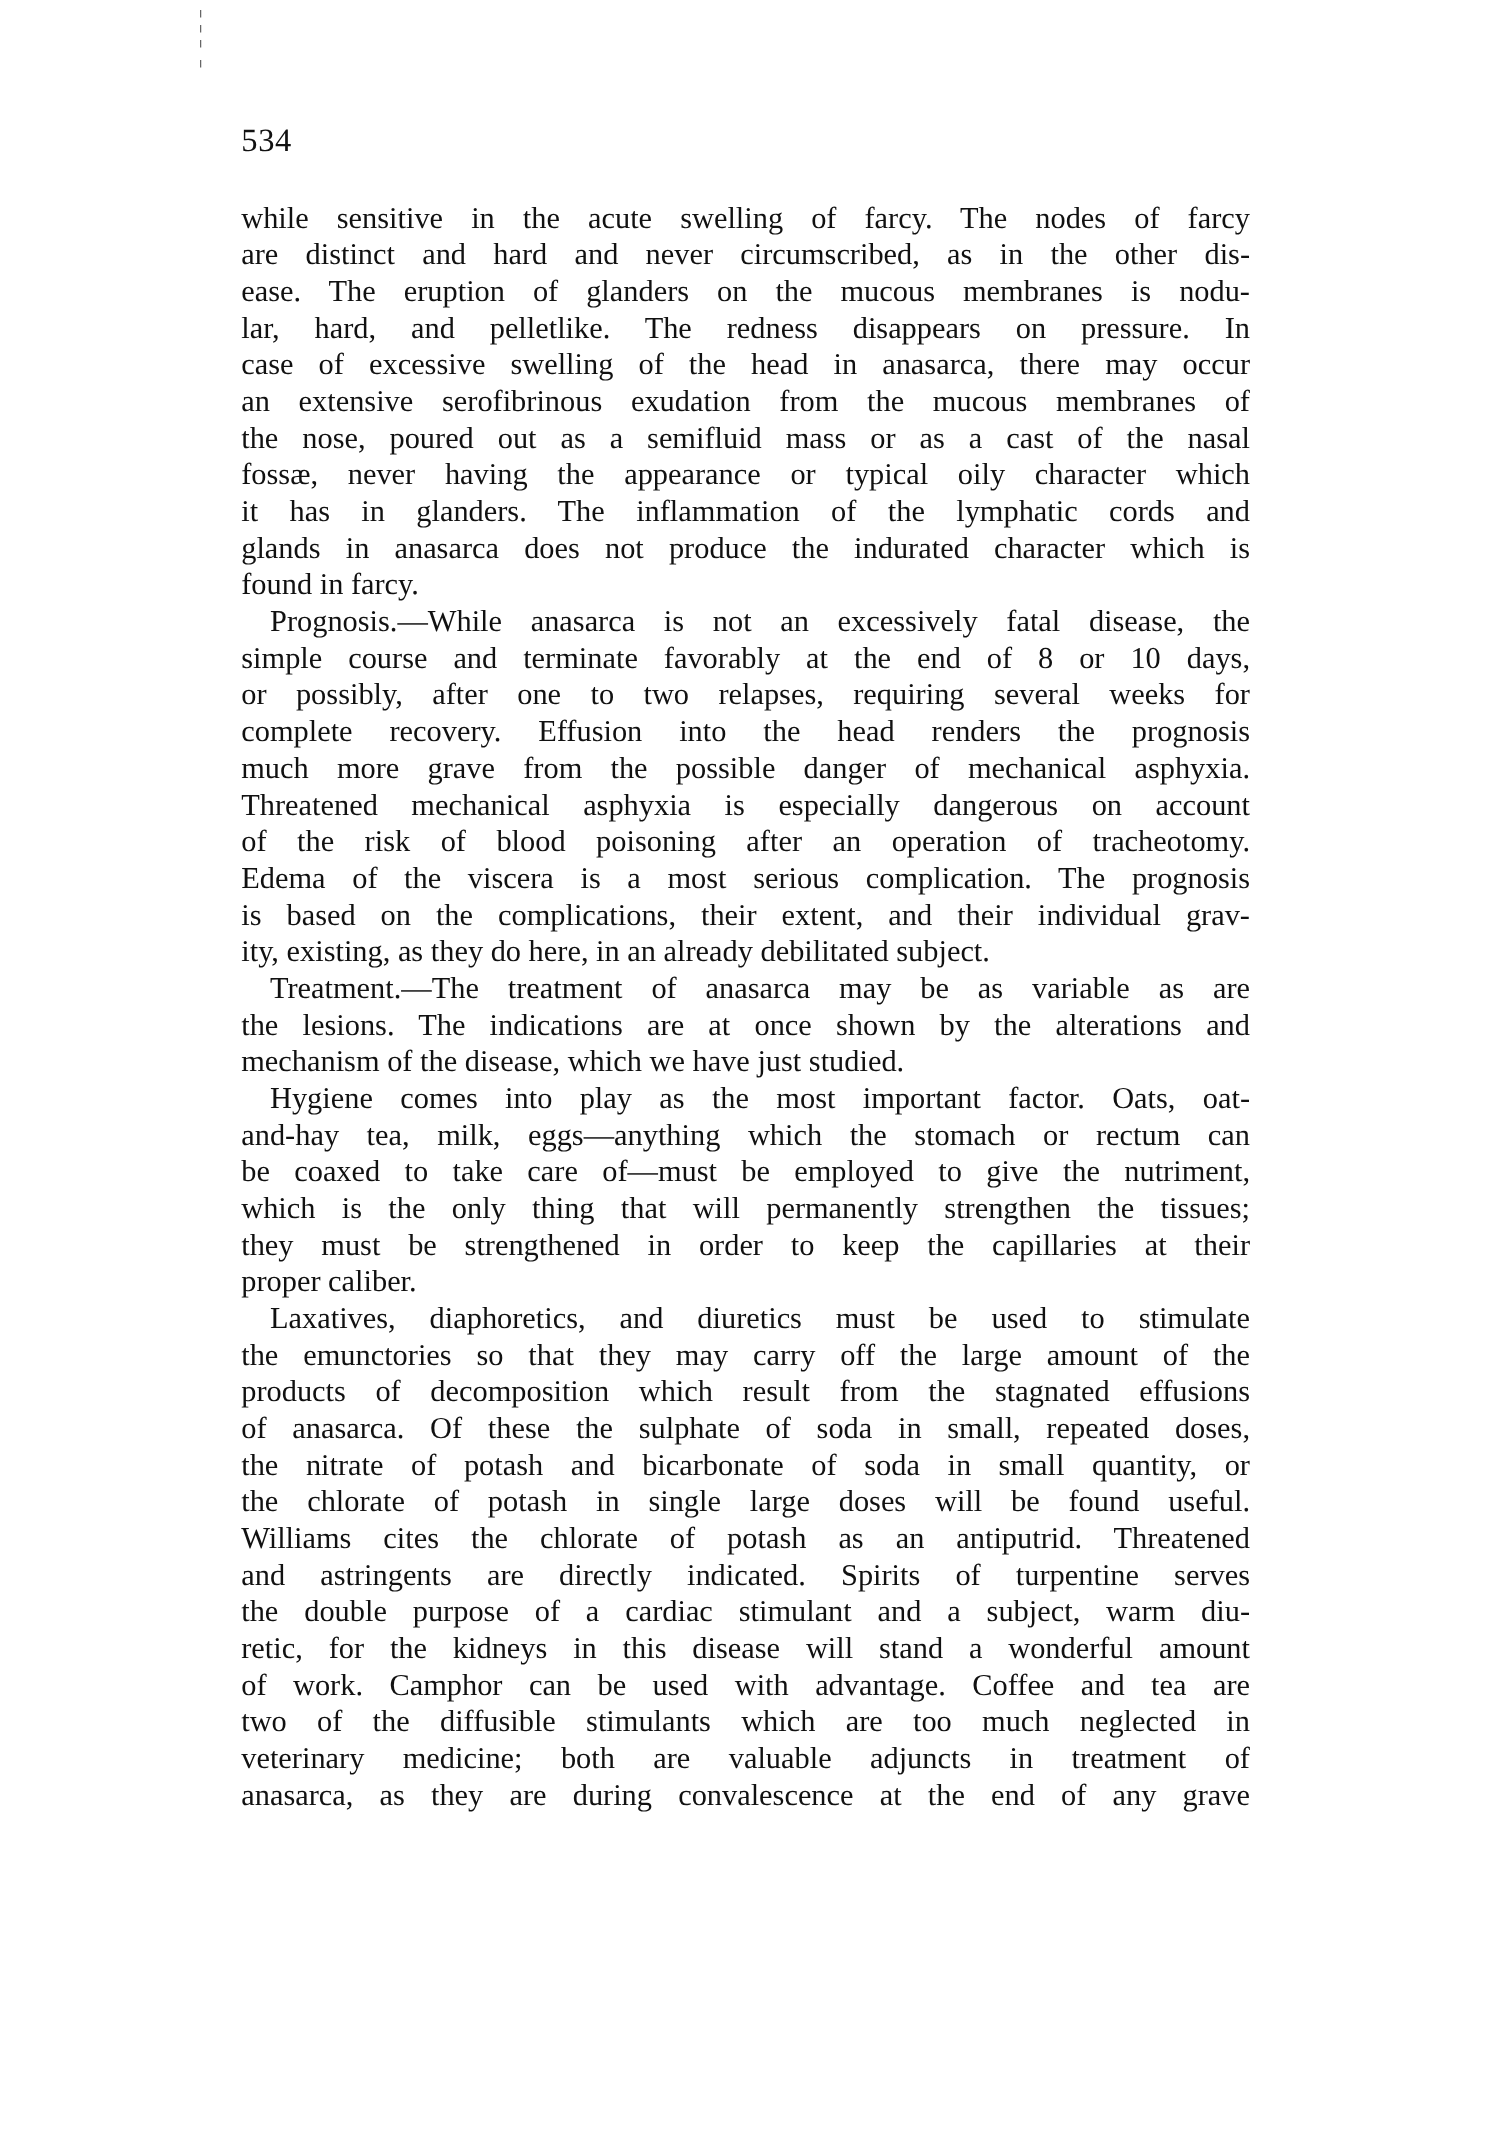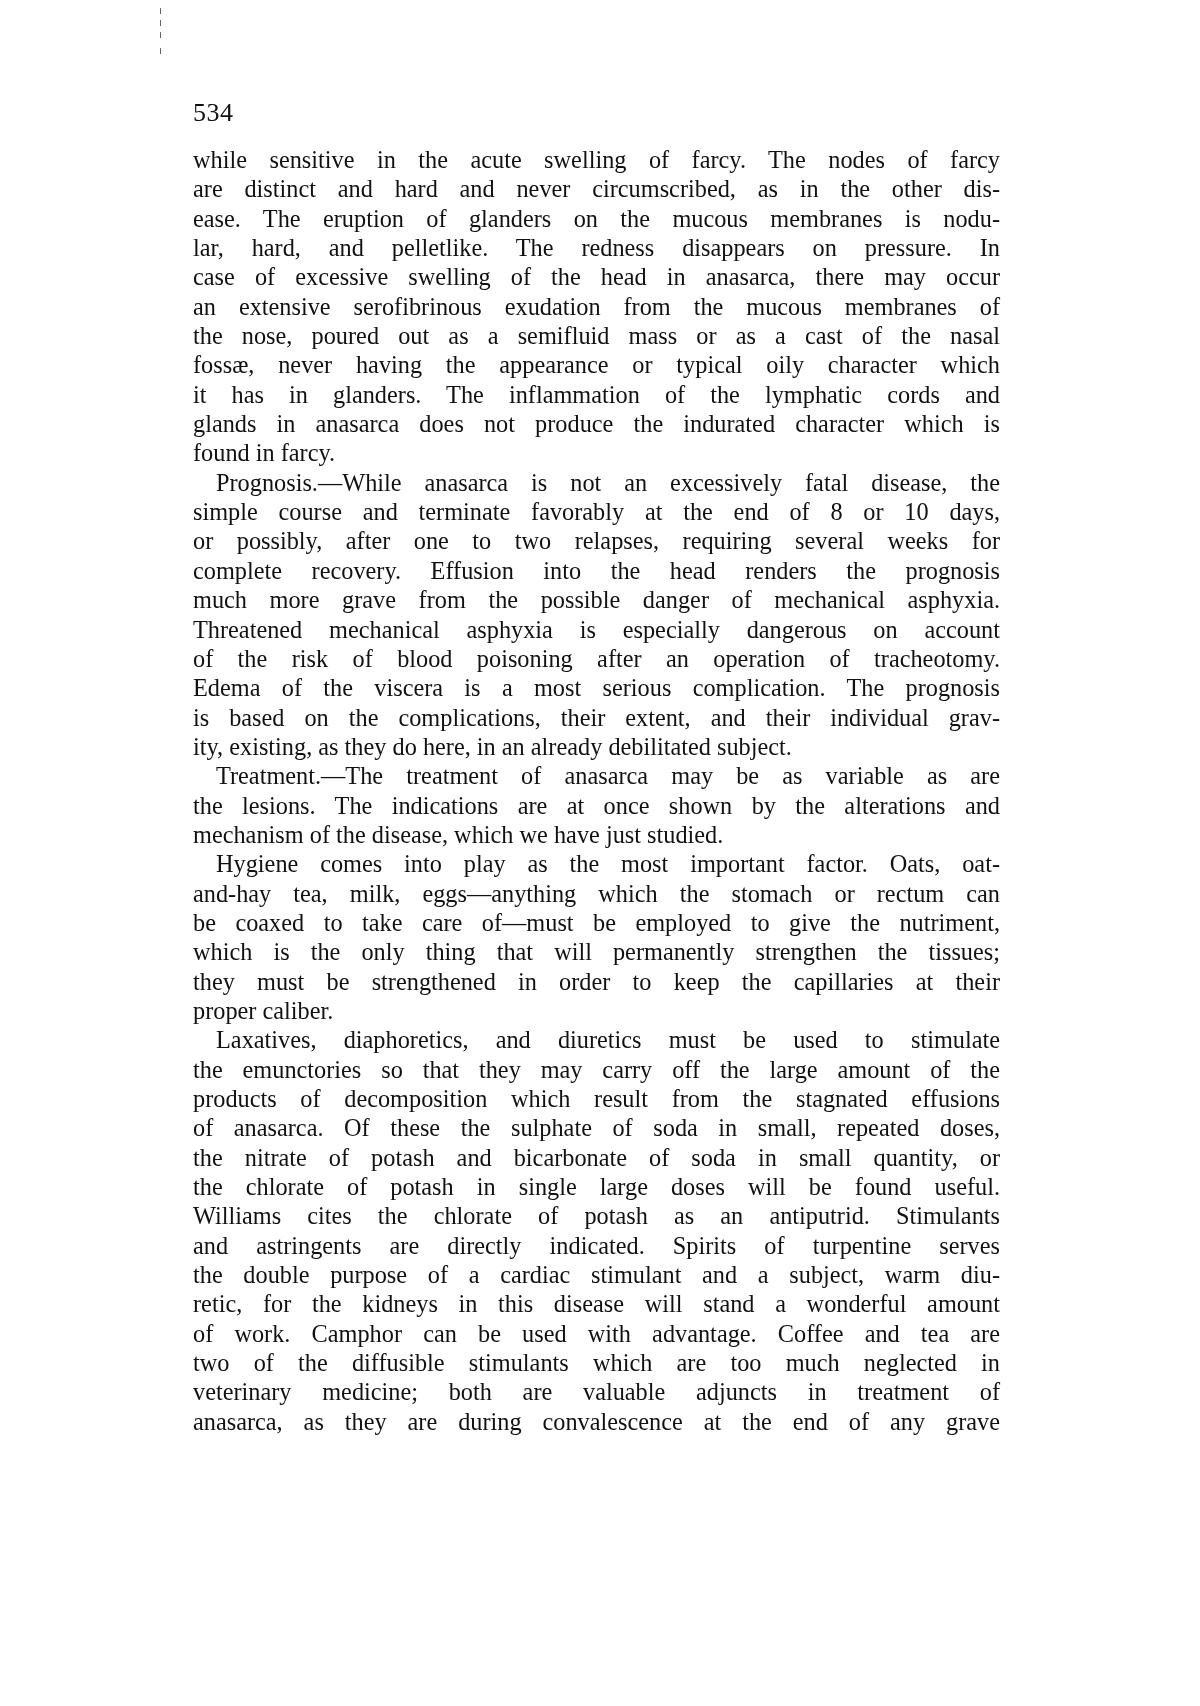--- a/index.html
+++ b/index.html
@@ -3,21 +3,21 @@
 <meta charset="utf-8">
 <style>
   html, body { margin: 0; padding: 0; background: #ffffff; }
   body { width: 1200px; height: 1706px; position: relative; overflow: hidden;
          font-family: "Liberation Serif", "DejaVu Serif", serif; color: #111; }
   .page { position: absolute; left: 0; top: 0; width: 1200px; height: 1706px; }
   .header { position: absolute; left: 193px; top: 98px; width: 807px; height: 34px; }
   .page-num { position: absolute; left: 0; top: 0; font-size: 26px; letter-spacing: 0.5px; }
   .running-title { position: absolute; left: 0; right: 0; top: 6px; text-align: center;
                    font-size: 17px; letter-spacing: 1.6px; }
-  .body-text { position: absolute; left: 193px; top: 145px; width: 807px; }
+  .body-text { position: absolute; left: 193px; top: 160px; width: 807px; }
   .line { height: 29.35px; line-height: 29.35px; font-size: 24.3px; white-space: nowrap;
           text-align: justify; text-align-last: justify; }
   .line.last { text-align-last: left; }
   .line.indent { padding-left: 23px; }
   .it { }
   .margin-ticks { position: absolute; left: 160px; top: 8px; width: 2px; height: 50px; }
   .tick { position: absolute; left: 0; width: 1px; height: 6px; background: #666; }
 </style>
 </head>
 <body>
@@ -73,21 +73,21 @@
         <div class="line"><span>they must be strengthened in order to keep the capillaries at their</span></div>
         <div class="line last"><span>proper caliber.</span></div>
       </div>
       <div>
         <div class="line indent"><span>Laxatives, diaphoretics, and diuretics must be used to stimulate</span></div>
         <div class="line"><span>the emunctories so that they may carry off the large amount of the</span></div>
         <div class="line"><span>products of decomposition which result from the stagnated effusions</span></div>
         <div class="line"><span>of anasarca.  Of these the sulphate of soda in small, repeated doses,</span></div>
         <div class="line"><span>the nitrate of potash and bicarbonate of soda in small quantity, or</span></div>
         <div class="line"><span>the chlorate of potash in single large doses will be found useful.</span></div>
-        <div class="line"><span>Williams cites the chlorate of potash as an antiputrid.  Stimulants</span></div>
+        <div class="line"><span>Williams cites the chlorate of potash as an antiputrid.  Threatened</span></div>
         <div class="line"><span>and astringents are directly indicated.  Spirits of turpentine serves</span></div>
         <div class="line"><span>the double purpose of a cardiac stimulant and a subject, warm diu-</span></div>
         <div class="line"><span>retic, for the kidneys in this disease will stand a wonderful amount</span></div>
         <div class="line"><span>of work.  Camphor can be used with advantage.  Coffee and tea are</span></div>
         <div class="line"><span>two of the diffusible stimulants which are too much neglected in</span></div>
         <div class="line"><span>veterinary medicine; both are valuable adjuncts in treatment of</span></div>
         <div class="line"><span>anasarca, as they are during convalescence at the end of any grave</span></div>
       </div>
     </div>
 </div>

